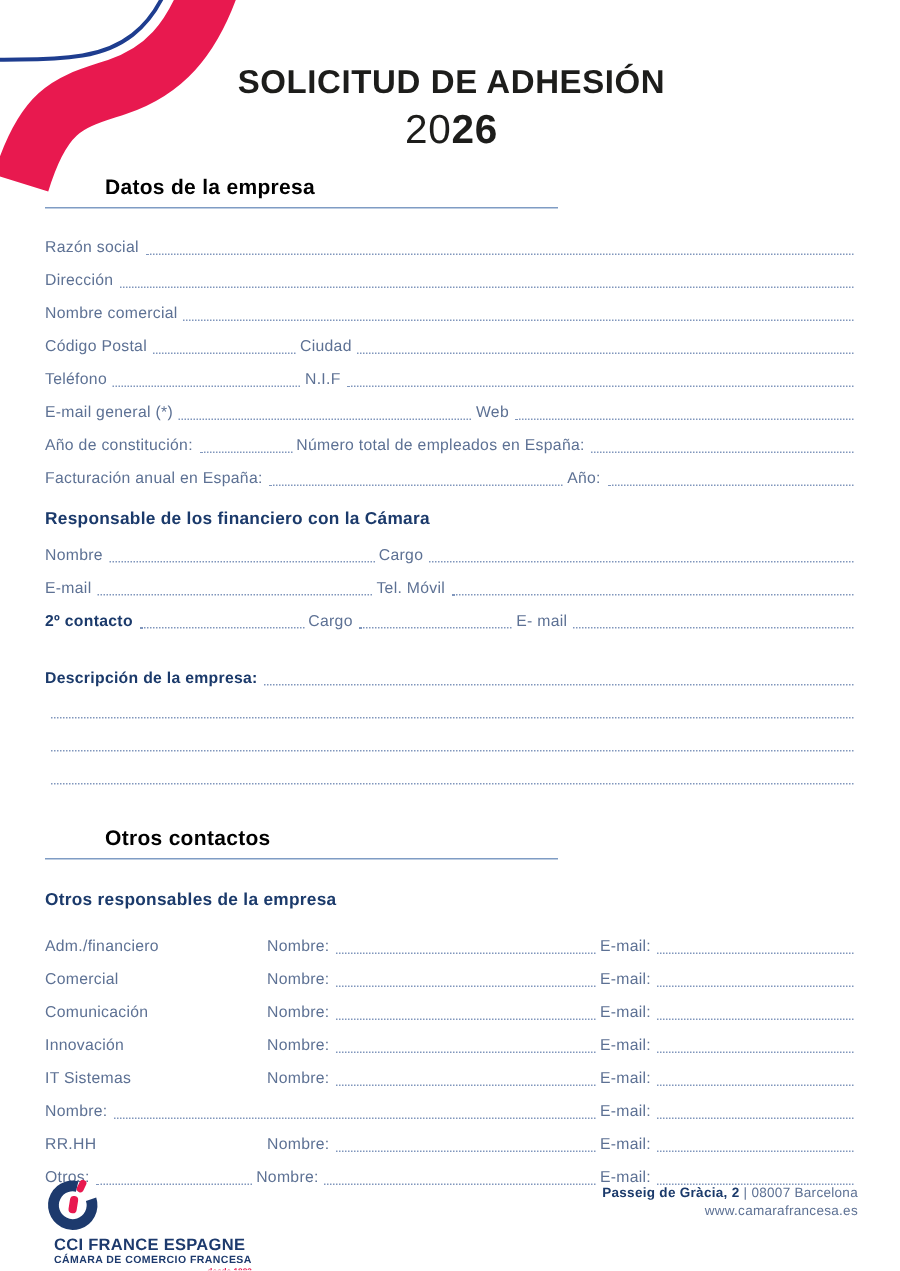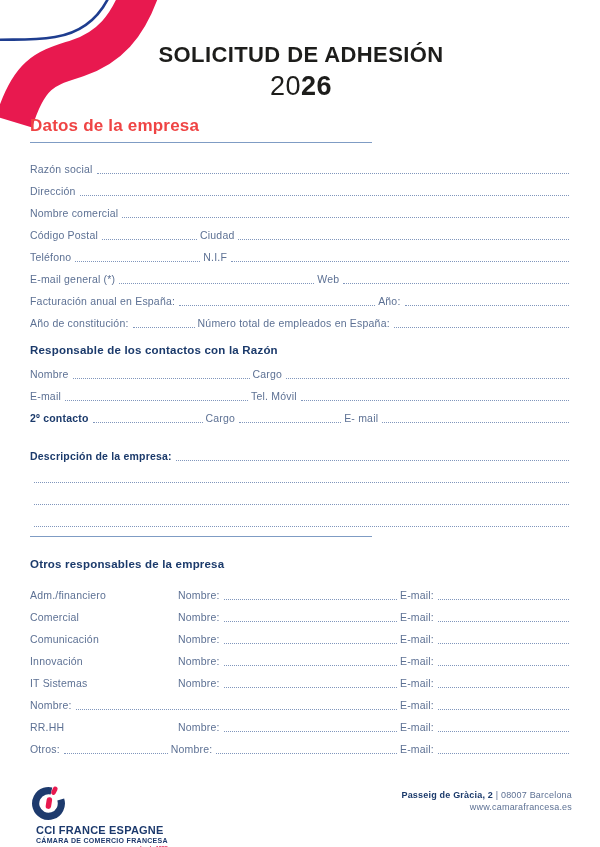--- a/index.html
+++ b/index.html
@@ -19,21 +19,21 @@
   .title-block { margin-top:42px; text-align:center; }
   .main-title {
     font-size:22px; font-weight:800; letter-spacing:0.4px;
     color:#1d1d1b;
   }
   .year-line { font-size:27px; color:#1d1d1b; margin-top:3px; letter-spacing:0.5px; }
   .year-line .y-reg { font-weight:400; }
   .year-line .y-bold { font-weight:800; }
 
   .section-heading {
-    font-size:17px; font-weight:800; color:#ef4444; letter-spacing:0.2px;
+    font-size:14px; font-weight:800; color:#000000; letter-spacing:0.2px;margin-left:40px;
   }
   .section-underline {
     width:342px; border-bottom:1.5px solid #7f9cc4; margin-top:6px;
   }
   .h-datos { margin-top:14px; }
   .h-otros { margin-top:24px; }
 
   .subhead {
     font-size:11.5px; font-weight:800; color:#1b3a6b; letter-spacing:0.2px;
   }
@@ -119,34 +119,34 @@
           <span class="flabel">N.I.F</span>
           <span class="leader" style="flex: 1 1 20px;"></span>
         </div>
         <div class="frow">
           <span class="flabel">E-mail general (*)</span>
           <span class="leader" style="flex: 0 0 195px;"></span>
           <span class="flabel">Web</span>
           <span class="leader" style="flex: 1 1 20px;"></span>
         </div>
         <div class="frow">
+          <span class="flabel">Año de constitución:</span>
+          <span class="leader" style="flex: 0 0 62px;"></span>
+          <span class="flabel">Número total de empleados en España:</span>
+          <span class="leader" style="flex: 1 1 20px;"></span>
+        </div>
+        <div class="frow">
           <span class="flabel">Facturación anual en España:</span>
           <span class="leader" style="flex: 0 0 196px;"></span>
           <span class="flabel">Año:</span>
           <span class="leader" style="flex: 1 1 20px;"></span>
         </div>
-        <div class="frow">
-          <span class="flabel">Año de constitución:</span>
-          <span class="leader" style="flex: 0 0 62px;"></span>
-          <span class="flabel">Número total de empleados en España:</span>
-          <span class="leader" style="flex: 1 1 20px;"></span>
-        </div>
-      </div>
-
-    <div class="subhead sh-resp">Responsable de los contactos con la Razón</div>
+      </div>
+
+    <div class="subhead sh-resp">Responsable de los financiero con la Cámara</div>
     <div class="rows rows-resp">
         <div class="frow">
           <span class="flabel">Nombre</span>
           <span class="leader" style="flex: 0 0 177px;"></span>
           <span class="flabel">Cargo</span>
           <span class="leader" style="flex: 1 1 20px;"></span>
         </div>
         <div class="frow">
           <span class="flabel">E-mail</span>
           <span class="leader" style="flex: 0 0 183px;"></span>
@@ -172,20 +172,21 @@
           <span class="leader" style="flex: 1 1 20px;"></span>
         </div>
         <div class="frow">
           <span class="leader" style="flex: 1 1 20px;"></span>
         </div>
         <div class="frow">
           <span class="leader" style="flex: 1 1 20px;"></span>
         </div>
       </div>
 
+    <div class="section-heading h-otros">Otros contactos</div>
     <div class="section-underline"></div>
 
     <div class="subhead sh-otros">Otros responsables de la empresa</div>
     <div class="rows rows-contacts">
         <div class="frow">
           <span class="flabel" style="flex: 0 0 148px;">Adm./financiero</span>
           <span class="flabel">Nombre:</span>
           <span class="leader" style="flex: 1 1 20px;"></span>
           <span class="flabel">E-mail:</span>
           <span class="leader" style="flex: 0 0 131px;"></span>

